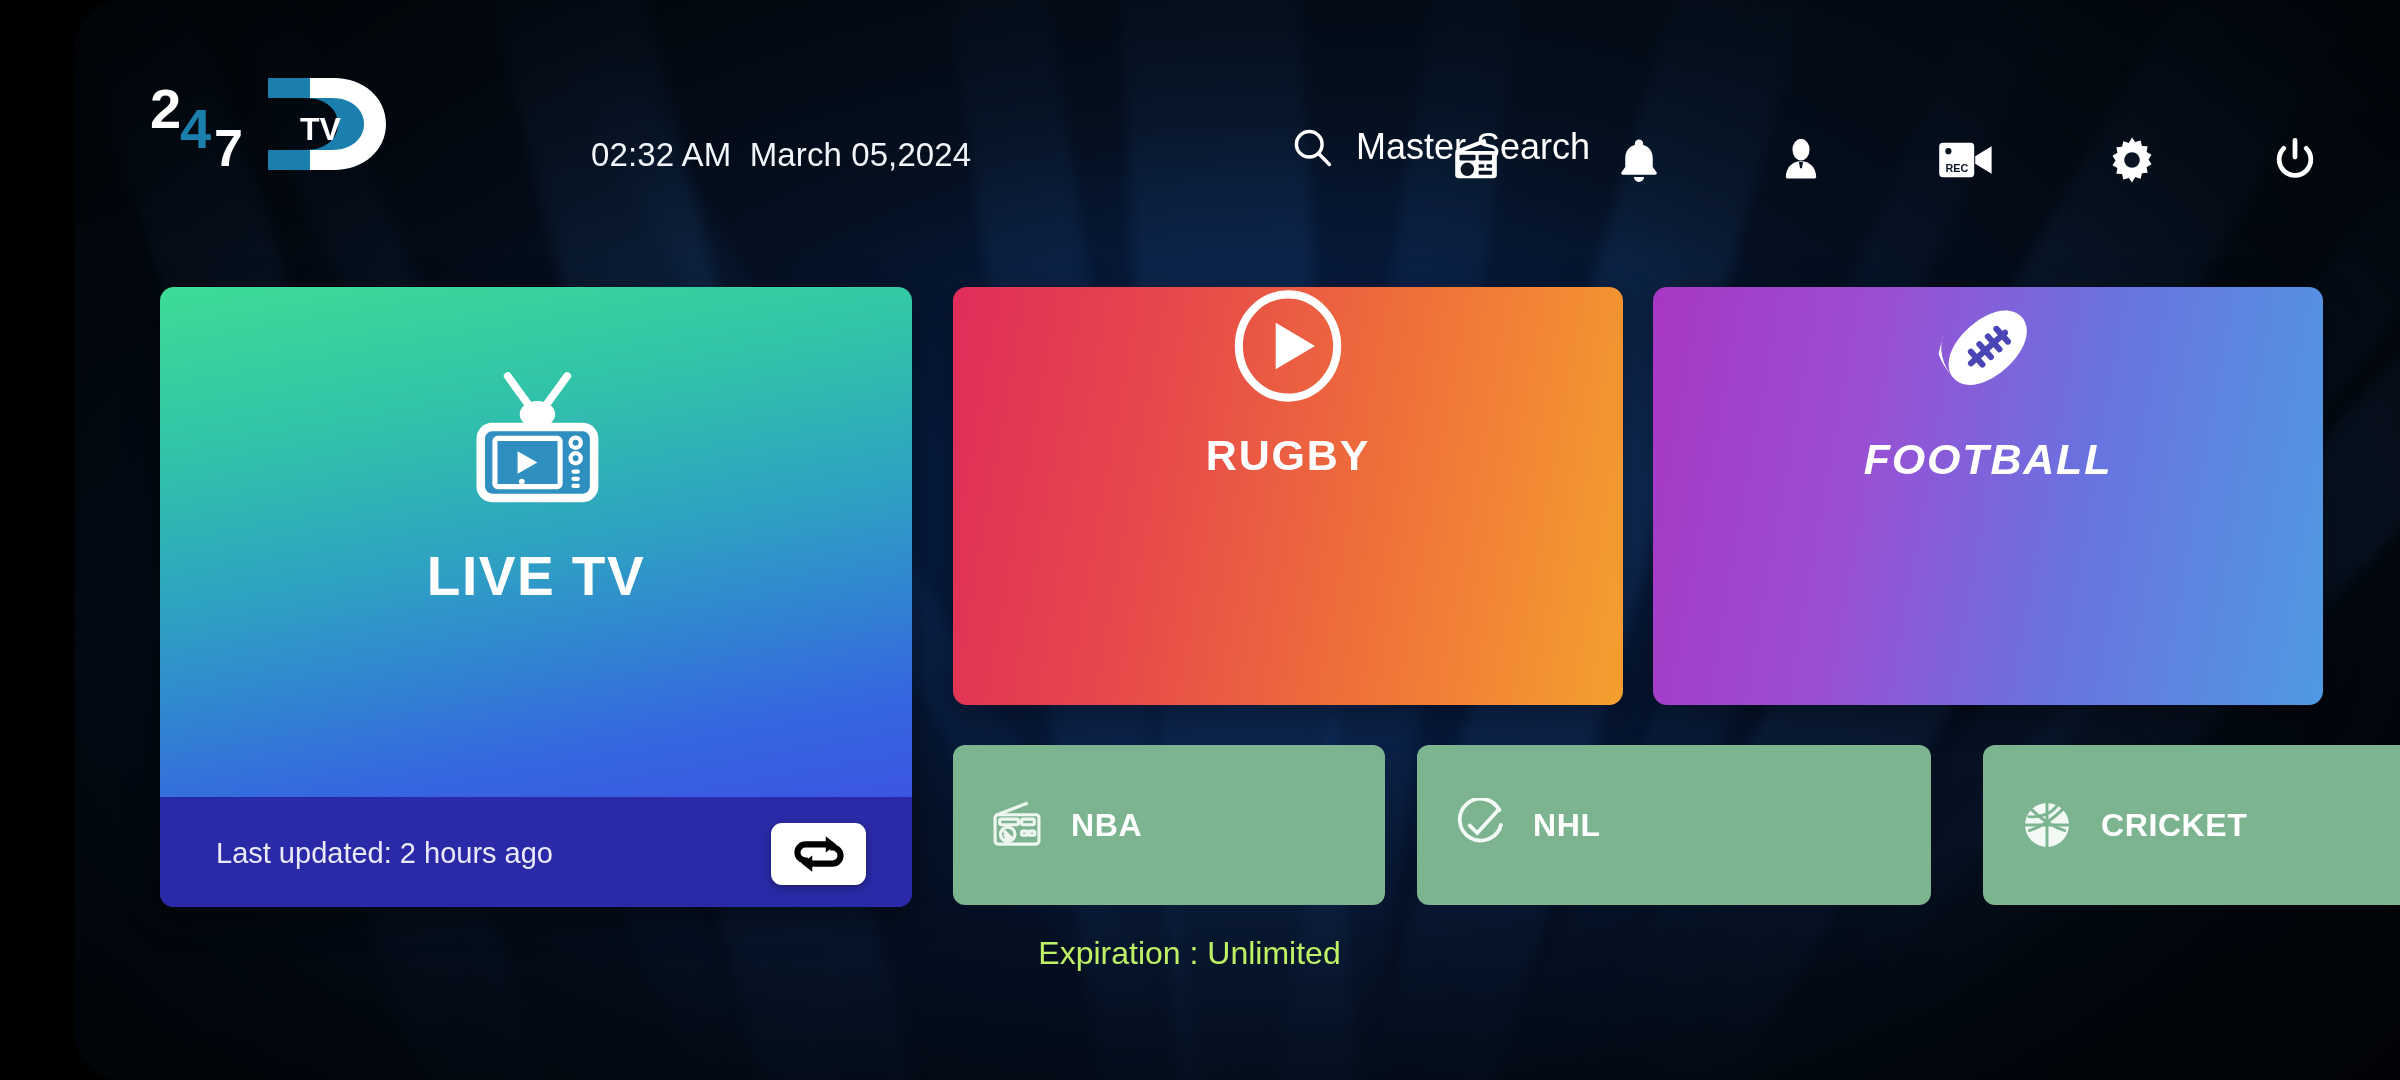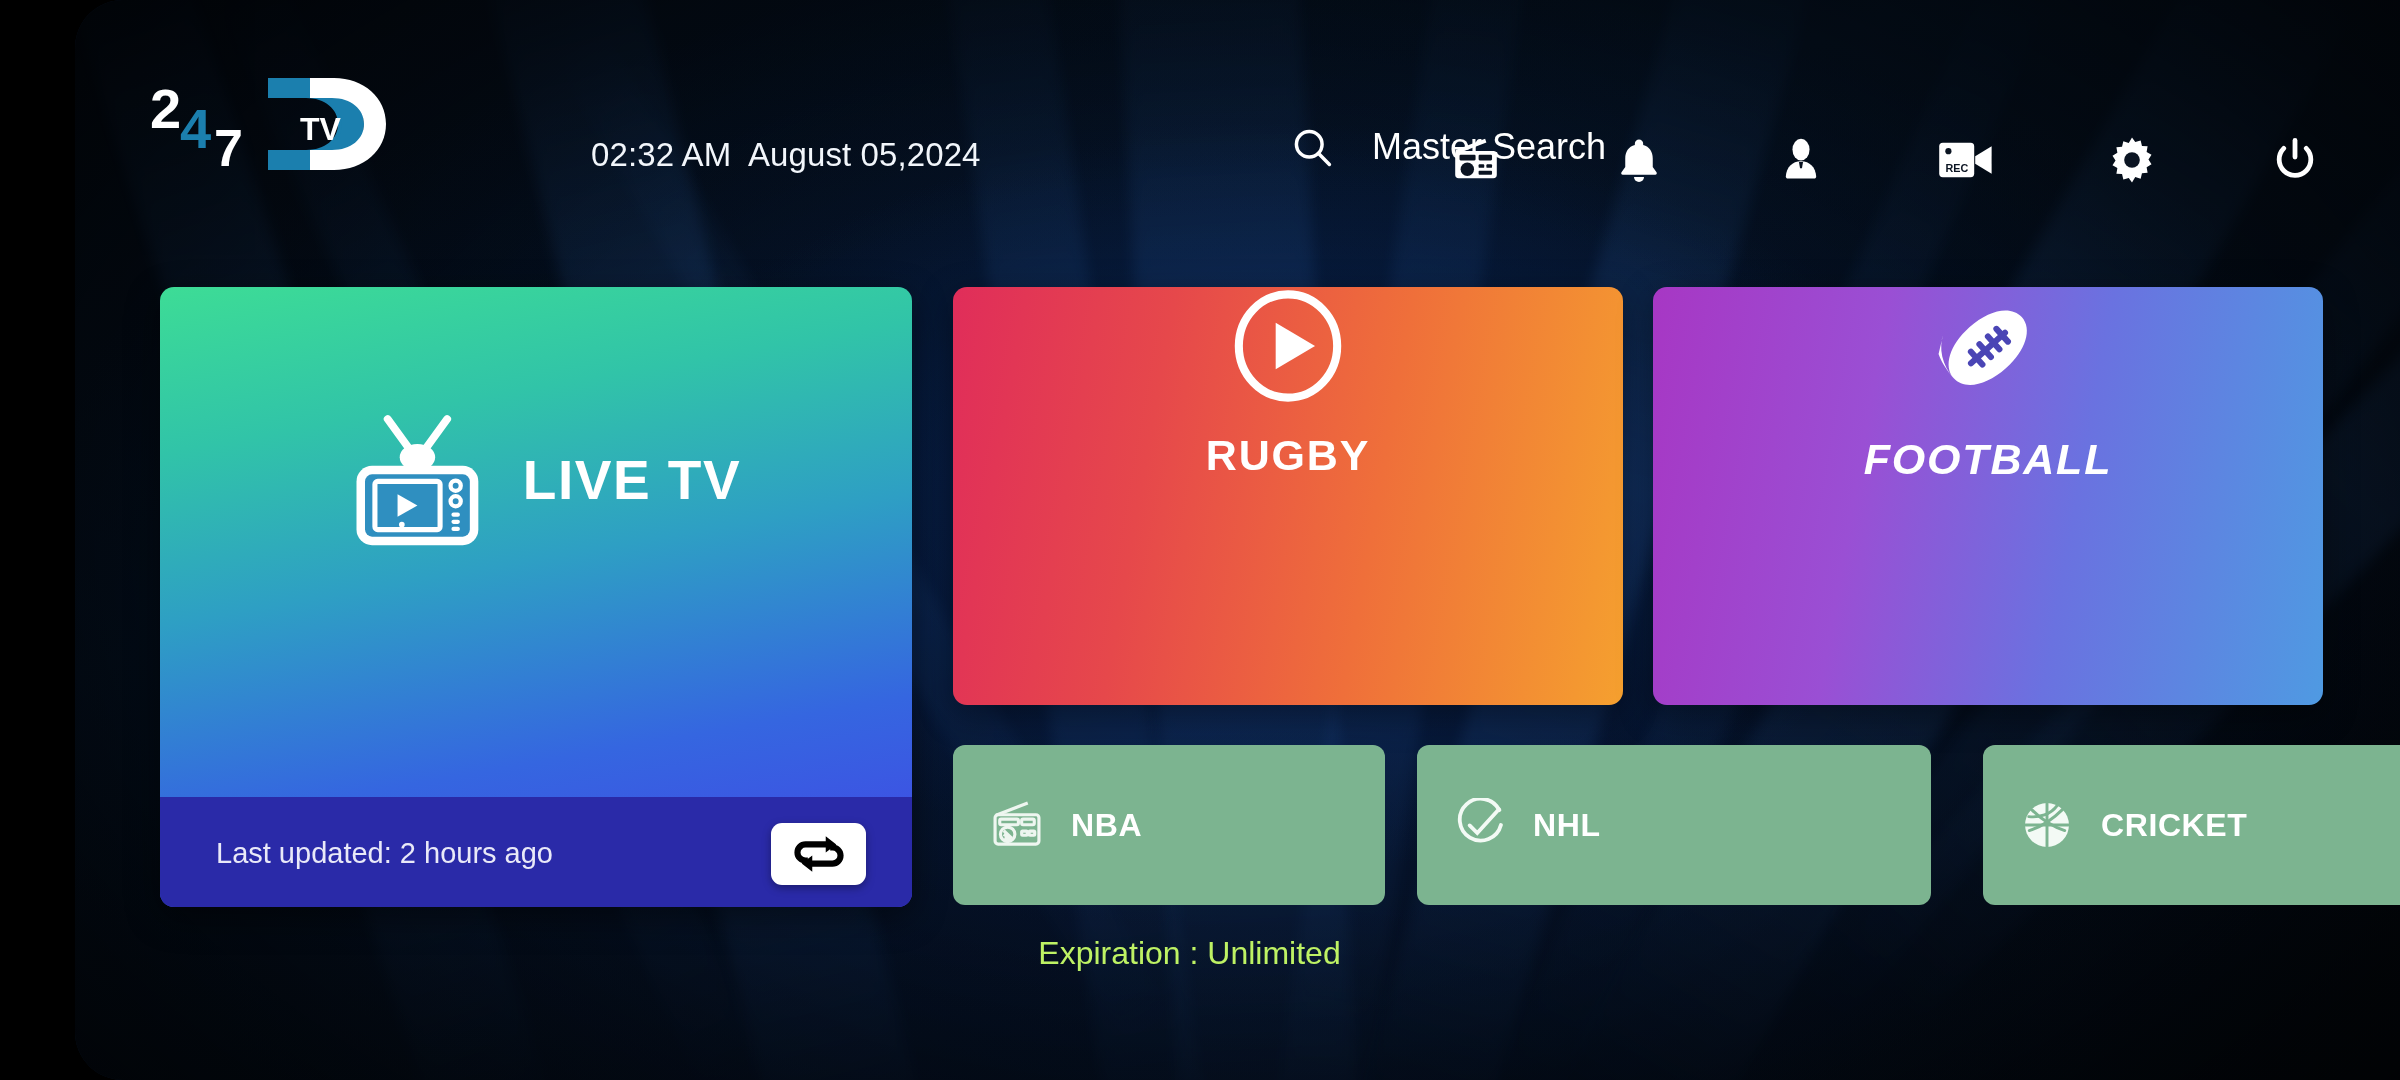--- a/index.html
+++ b/index.html
@@ -47,21 +47,21 @@
   #brand-logo{
     position:absolute; left:75px; top:70px;
     width:320px; height:105px;
   }
   #datetime{
     position:absolute; left:516px; top:136px;
     color:#f2f6fb; font-size:33px; letter-spacing:.1px; white-space:pre;
   }
   #master-search{
     position:absolute; left:1215px; top:125px;
-    display:flex; align-items:center; gap:38px;
+    display:flex; align-items:center; gap:22px;
     cursor:pointer;
   }
   #master-search .label{ color:#fff; font-size:36px; }
   #header-icons{
     position:absolute; right:80px; top:134px;
     display:flex; align-items:center; gap:112px;
   }
   #header-icons .hicon{ cursor:pointer; display:flex; align-items:center; justify-content:center; }
 
   
@@ -71,21 +71,21 @@
   #live-tv-card{
     position:absolute; left:85px; top:72px;
     width:752px; height:620px;
     border-radius:14px; overflow:hidden;
     box-shadow:0 10px 34px rgba(0,0,0,.45);
     cursor:pointer;
     background:linear-gradient(170deg,#3ddc96 0%,#31c4a8 22%,#2e9fc4 45%,#3566e0 72%,#4343e6 100%);
   }
   #live-tv-body{
     position:absolute; left:0; top:0; width:100%; height:386px;
-    display:flex; flex-direction:row; align-items:center; justify-content:center; gap:22px;
+    display:flex; flex-direction:column; align-items:center; justify-content:center; gap:22px;
   }
   #live-tv-title{
     color:#fff; font-size:55px; font-weight:bold; letter-spacing:1.5px;
   }
   #live-tv-footer{
     position:absolute; left:0; bottom:0; width:100%; height:110px;
     background:#2a2aa8;
     display:flex; align-items:center; justify-content:space-between;
     padding:3px 46px 0 56px;
   }
@@ -173,21 +173,21 @@
         <path d="M118 8 h40 c30 0 52 20 52 46 c0 26 -22 46 -52 46 h-40 v-20 h38 c19 0 32 -11 32 -26 c0 -15 -13 -26 -32 -26 h-38 z" fill="#1b7fae"></path>
         <path d="M118 8 h40 c30 0 52 20 52 46 c0 26 -22 46 -52 46 h-40 v-20 h38 c19 0 32 -11 32 -26 c0 -15 -13 -26 -32 -26 h-38 z" fill="#1b7fae" transform="translate(4,0)"></path>
         <path d="M160 8 h24 c30 0 52 20 52 46 c0 26 -22 46 -52 46 h-24 v-20 h22 c19 0 32 -11 32 -26 c0 -15 -13 -26 -32 -26 h-22 z" fill="#ffffff"></path>
         <text x="0" y="58" font-family="Liberation Sans, sans-serif" font-size="56" font-weight="bold" fill="#ffffff">2</text>
         <text x="30" y="78" font-family="Liberation Sans, sans-serif" font-size="56" font-weight="bold" fill="#1b7fae">4</text>
         <text x="64" y="96" font-family="Liberation Sans, sans-serif" font-size="52" font-weight="bold" fill="#ffffff">7</text>
         <text x="150" y="70" font-family="Liberation Sans, sans-serif" font-size="32" font-weight="bold" fill="#ffffff">TV</text>
       </svg>
     </div>
 
-    <div id="datetime">02:32 AM  August 05,2024</div>
+    <div id="datetime">02:32 AM  March 05,2024</div>
 
     <div id="master-search">
       <span>
         <svg width="44" height="44" viewBox="0 0 24 24" fill="none" stroke="#ffffff" stroke-width="1.9" stroke-linecap="round">
           <circle cx="10.5" cy="10.5" r="7"></circle>
             <line x1="15.6" y1="15.6" x2="21.5" y2="21.5"></line>
         </svg>
       </span>
       <span class="label">Master Search</span>
     </div>

